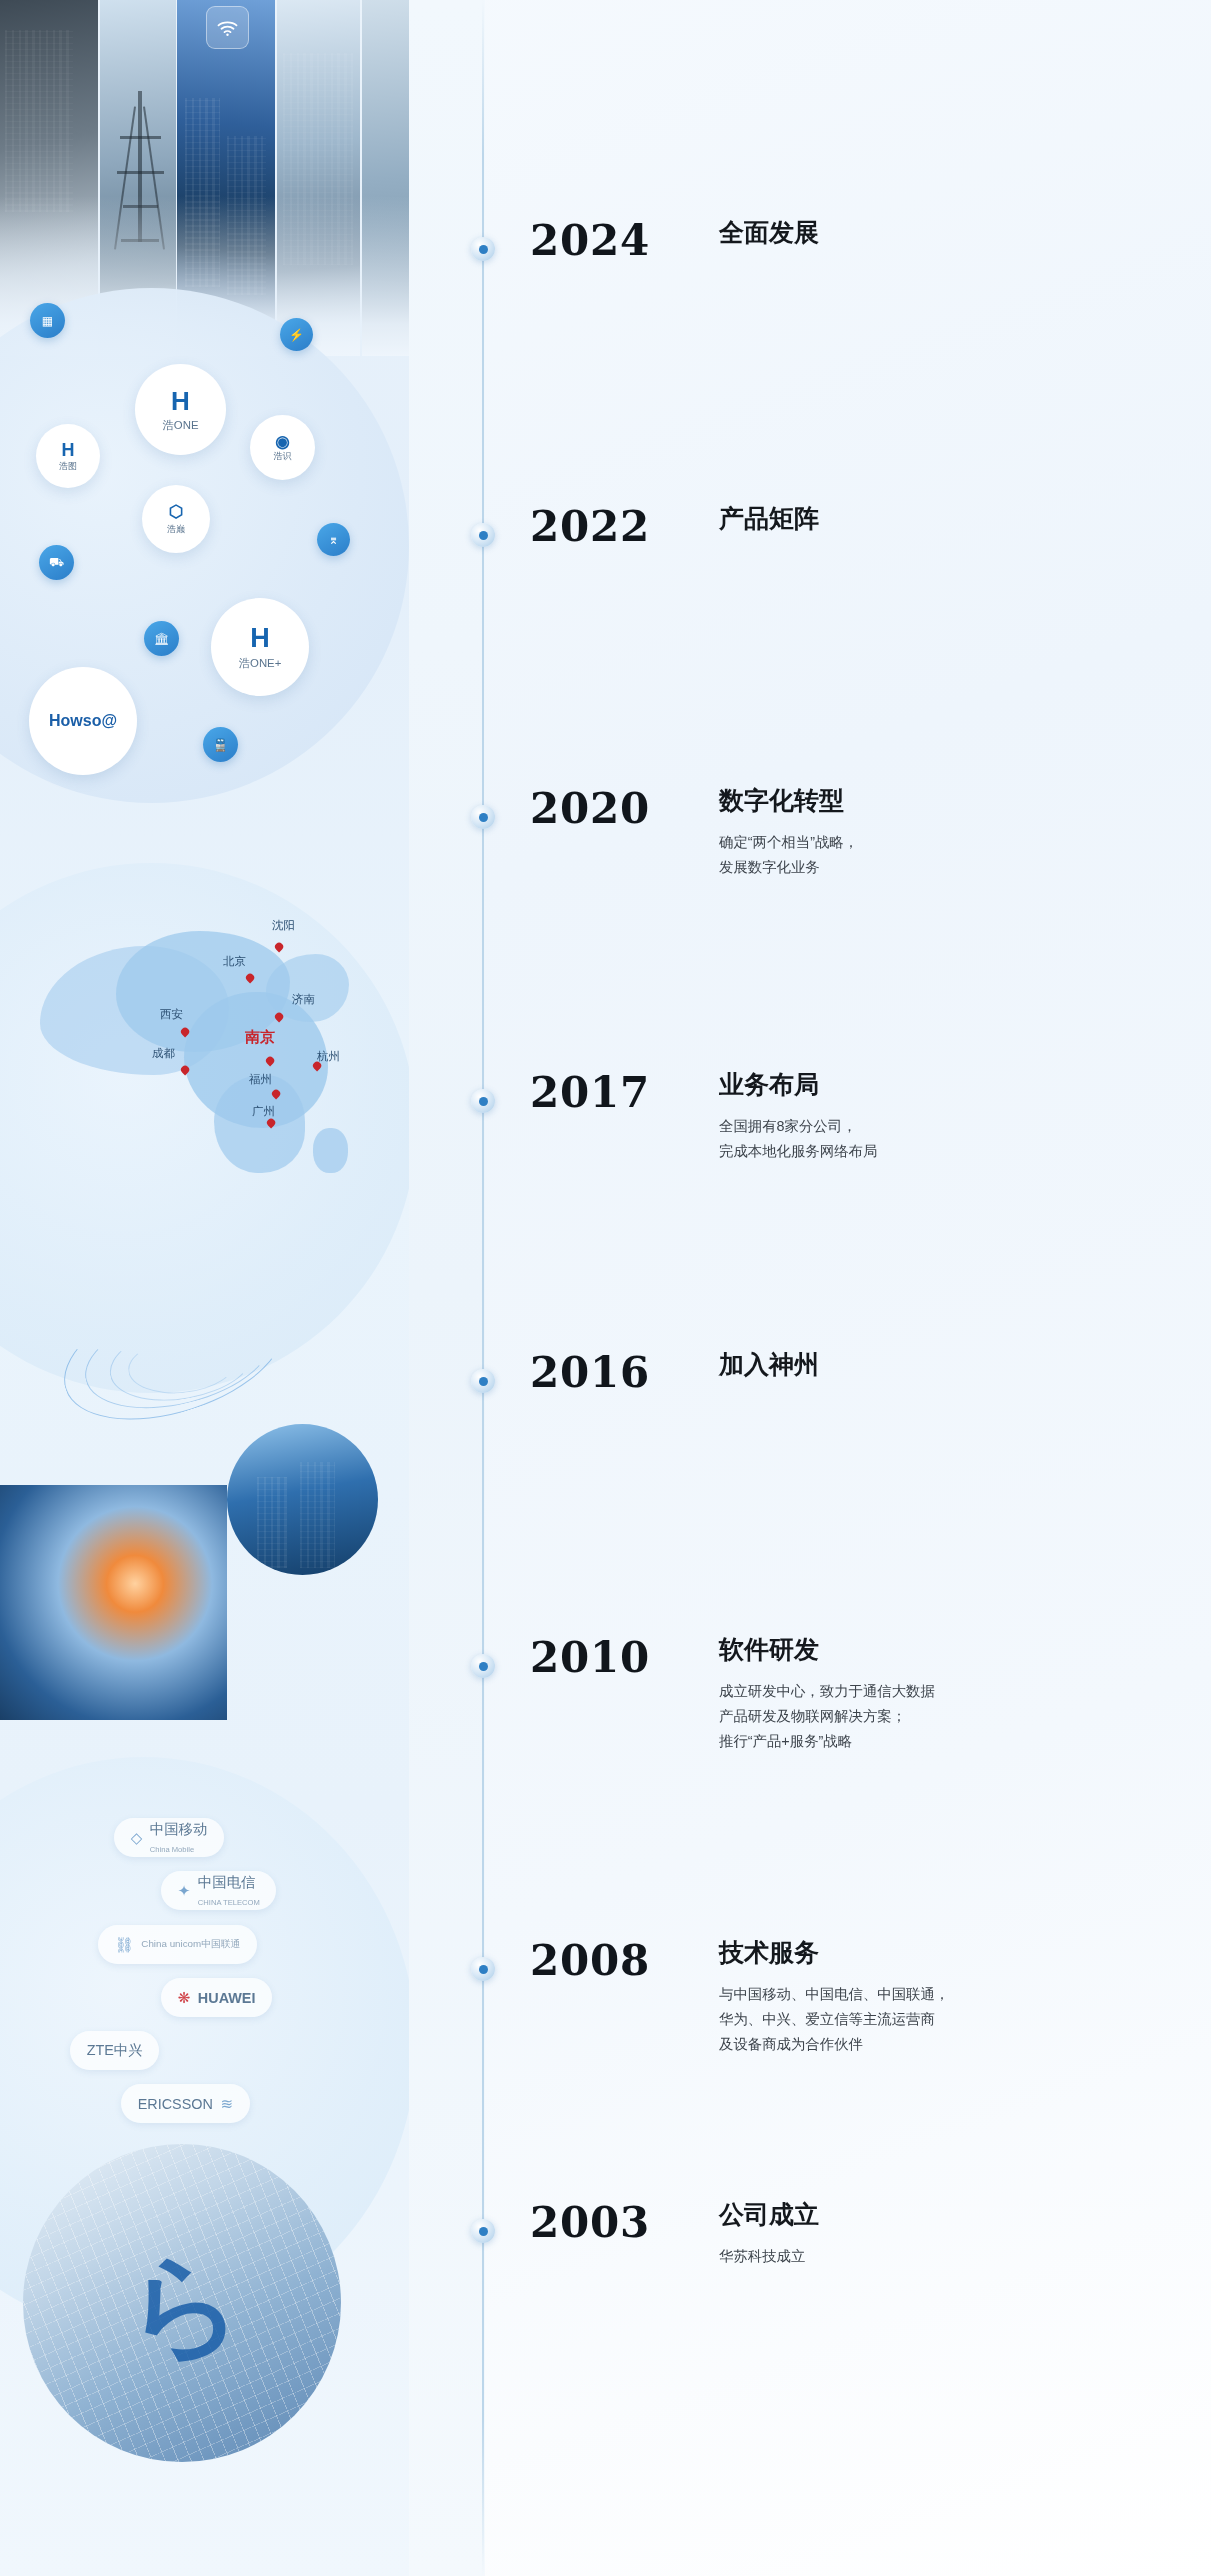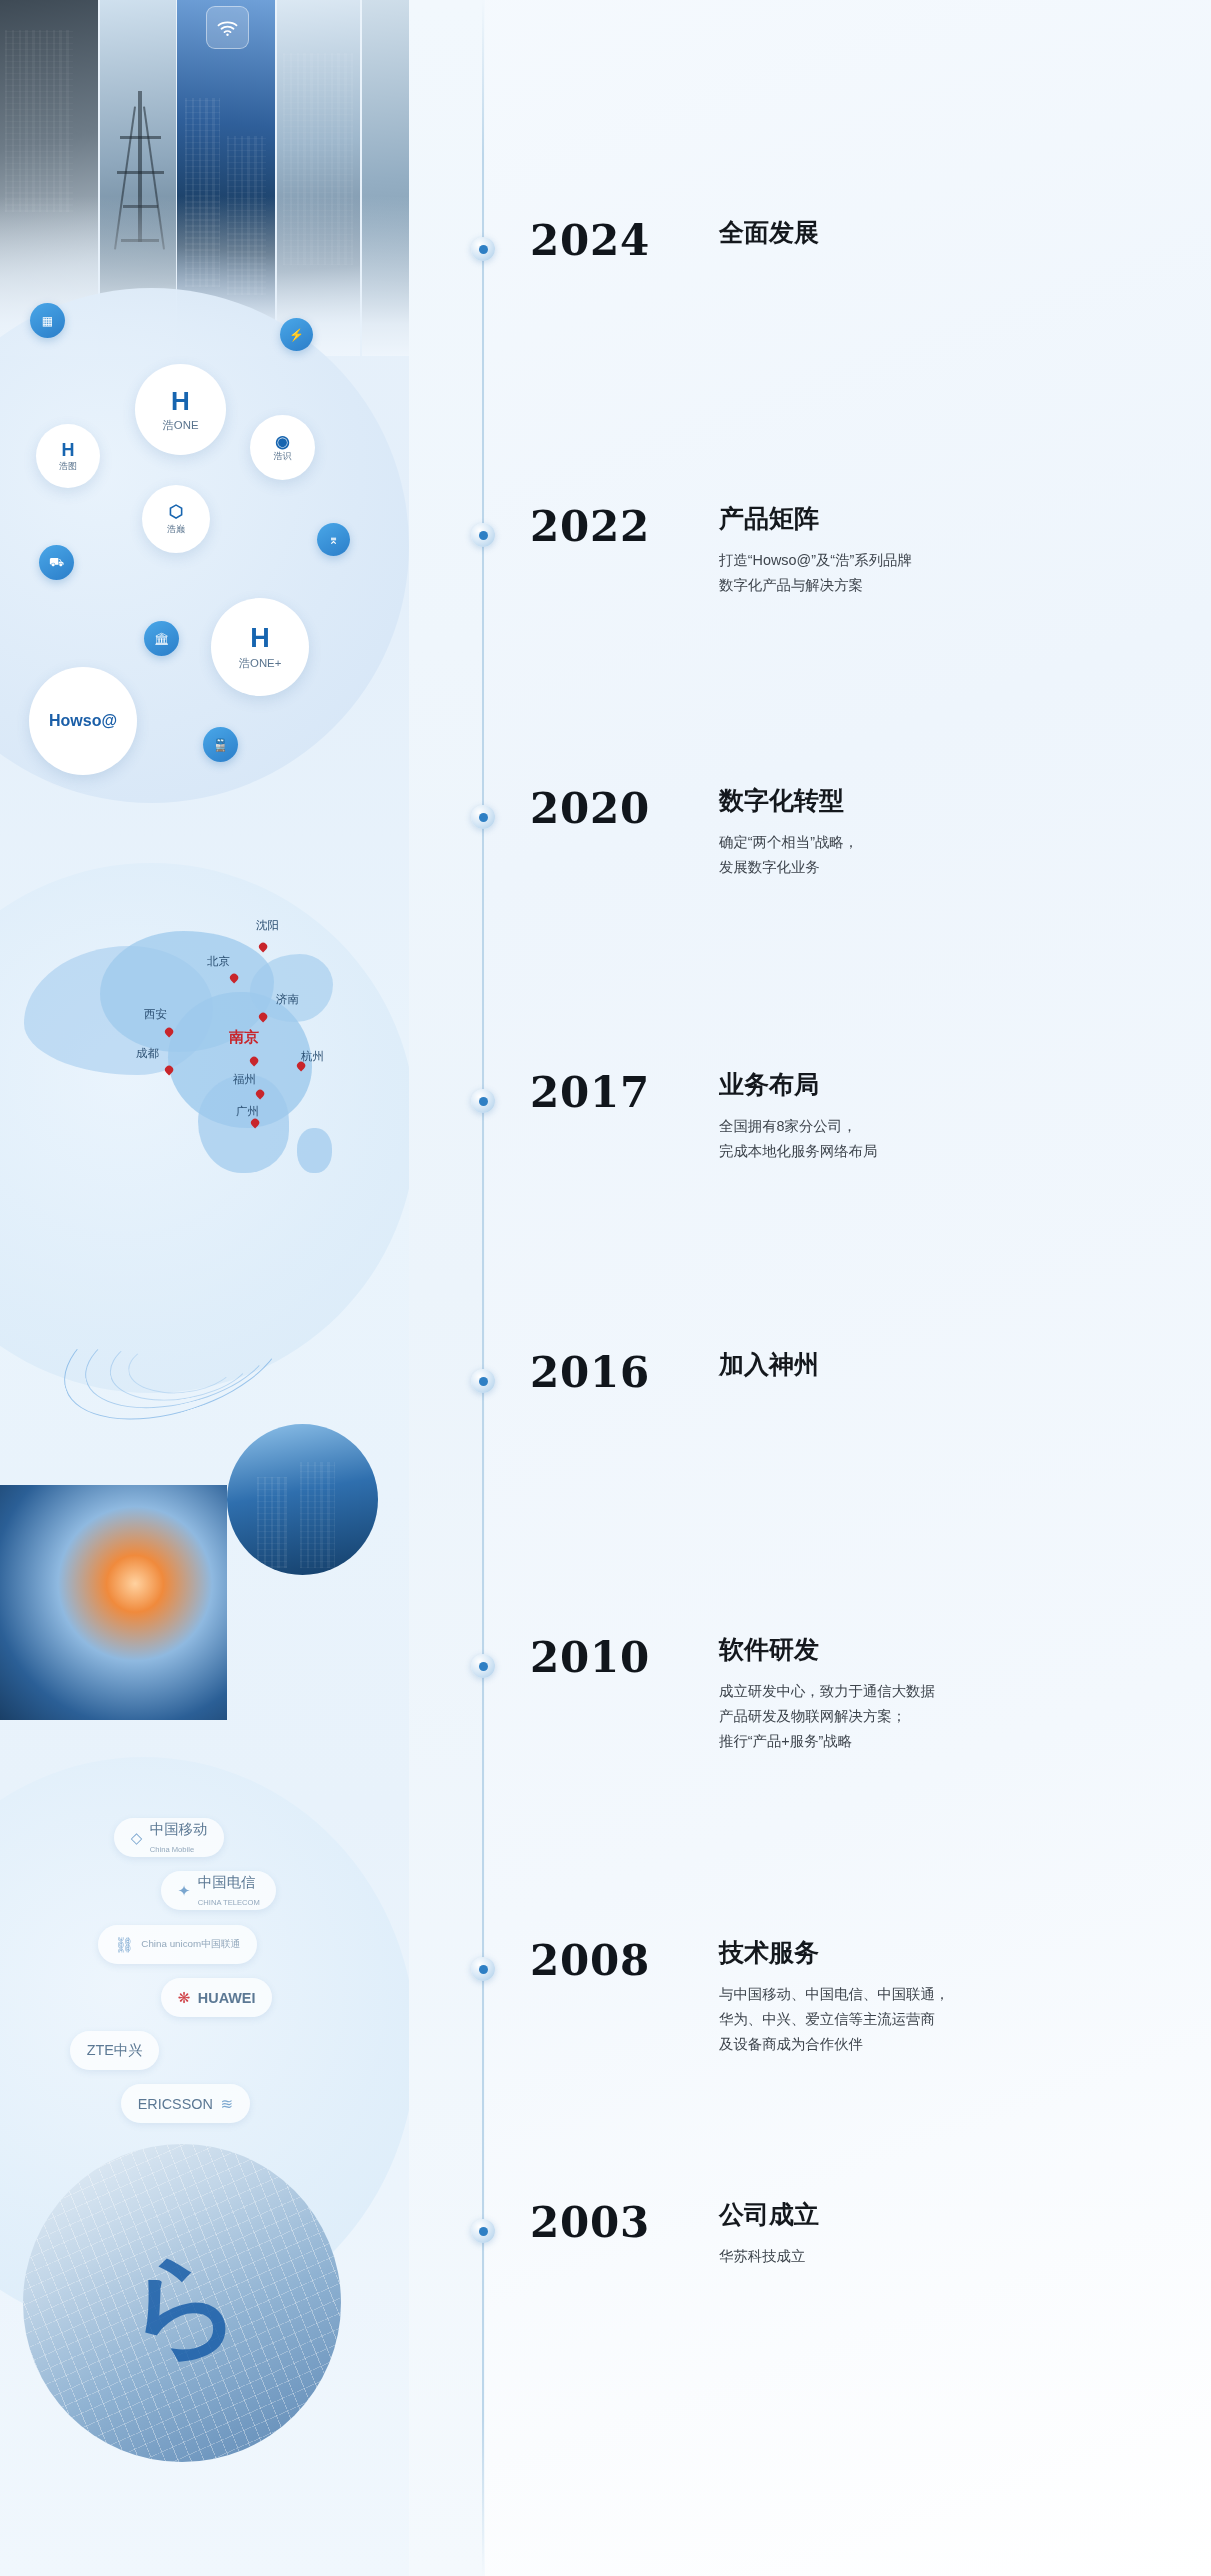--- a/index.html
+++ b/index.html
@@ -137,21 +137,21 @@
   .bubble-sm {
     background: linear-gradient(150deg,#4aa7e8 0%,#2b7ec9 100%);
     color: #fff;
     box-shadow: 0 3px 9px rgba(40,110,180,0.28);
     font-size: 12px;
   }
 
   
   .map-wrap {
     position: absolute;
-    left: 9px; top: 901px;
+    left: 25px; top: 901px;
     width: 394px; height: 318px;
   }
   .map-blob {
     position: absolute;
     background: #9ec9ec;
     opacity: .85;
   }
   .map-label {
     position: absolute;
     font-size: 11.4px;
@@ -473,22 +473,20 @@
       <div class="ev-body">
         <div class="ev-title">全面发展</div>
       </div>
     </div>
 
     <div class="node" style="top:523px;"></div>
     <div class="event" style="top:506px;">
       <div class="year">2022</div>
       <div class="ev-body">
         <div class="ev-title">产品矩阵</div>
-        <div class="ev-desc">打造“Howso@”及“浩”系列品牌
-数字化产品与解决方案</div>
       </div>
     </div>
 
     <div class="node" style="top:805px;"></div>
     <div class="event" style="top:788px;">
       <div class="year">2020</div>
       <div class="ev-body">
         <div class="ev-title">数字化转型</div>
         <div class="ev-desc">确定“两个相当”战略，
 发展数字化业务</div>

